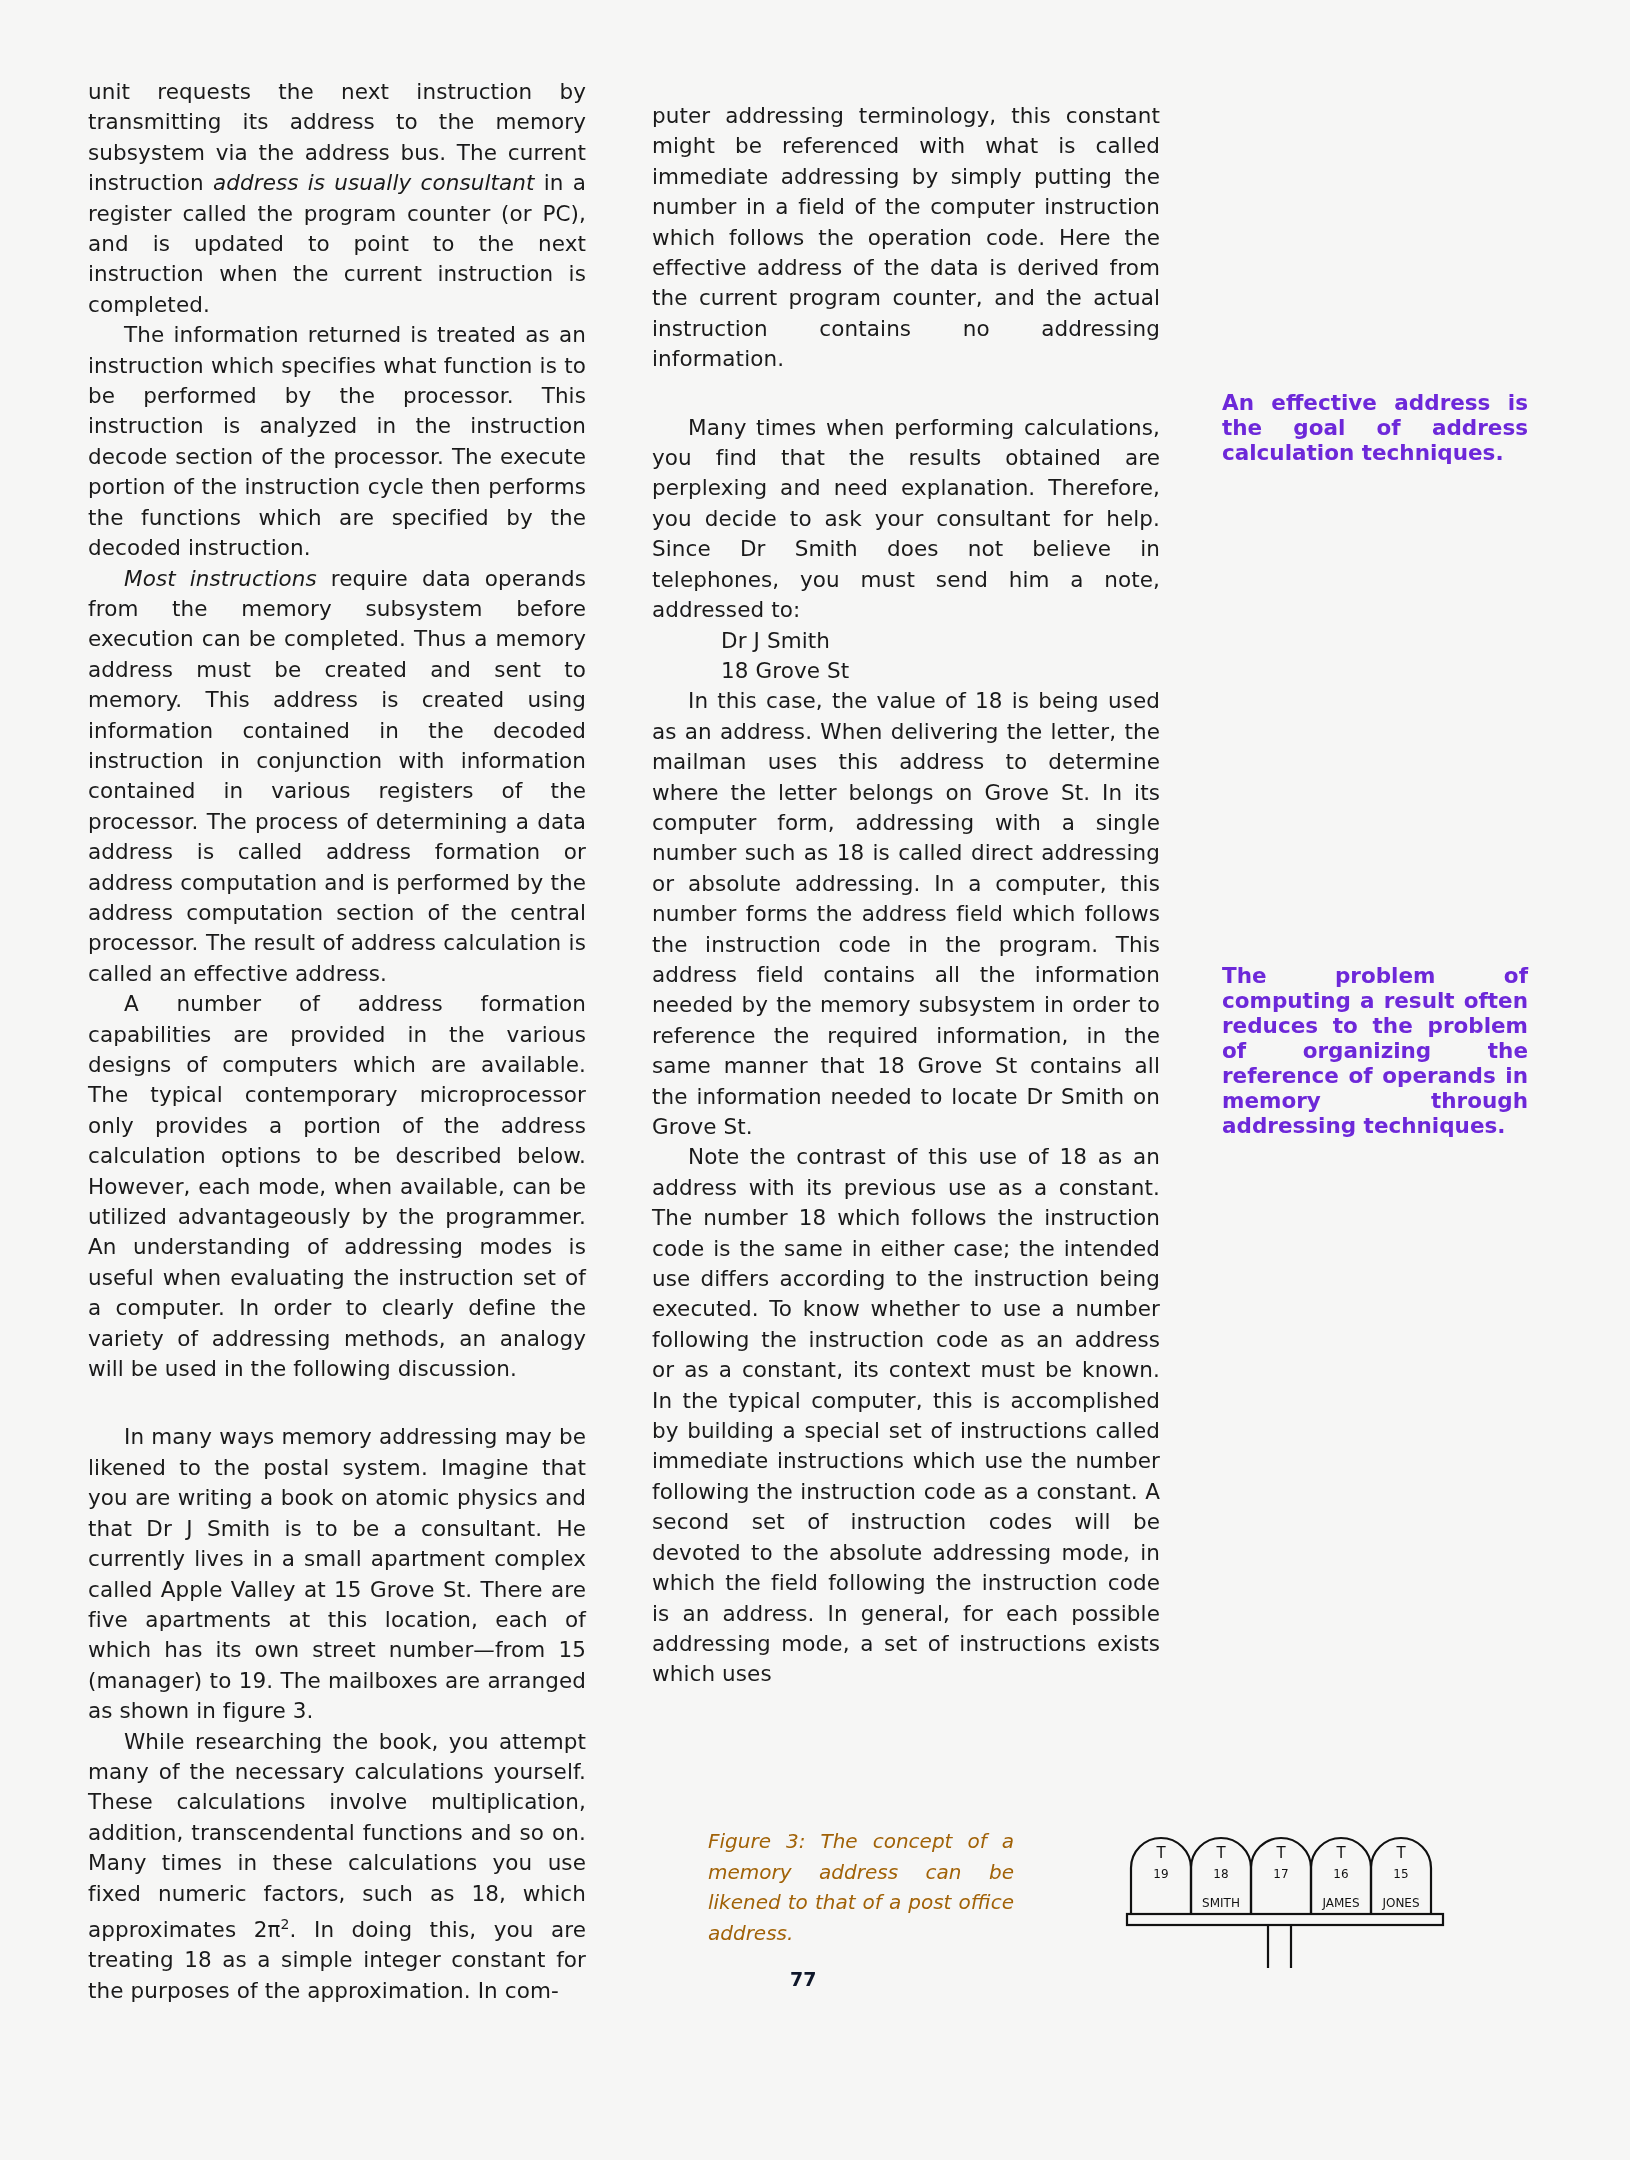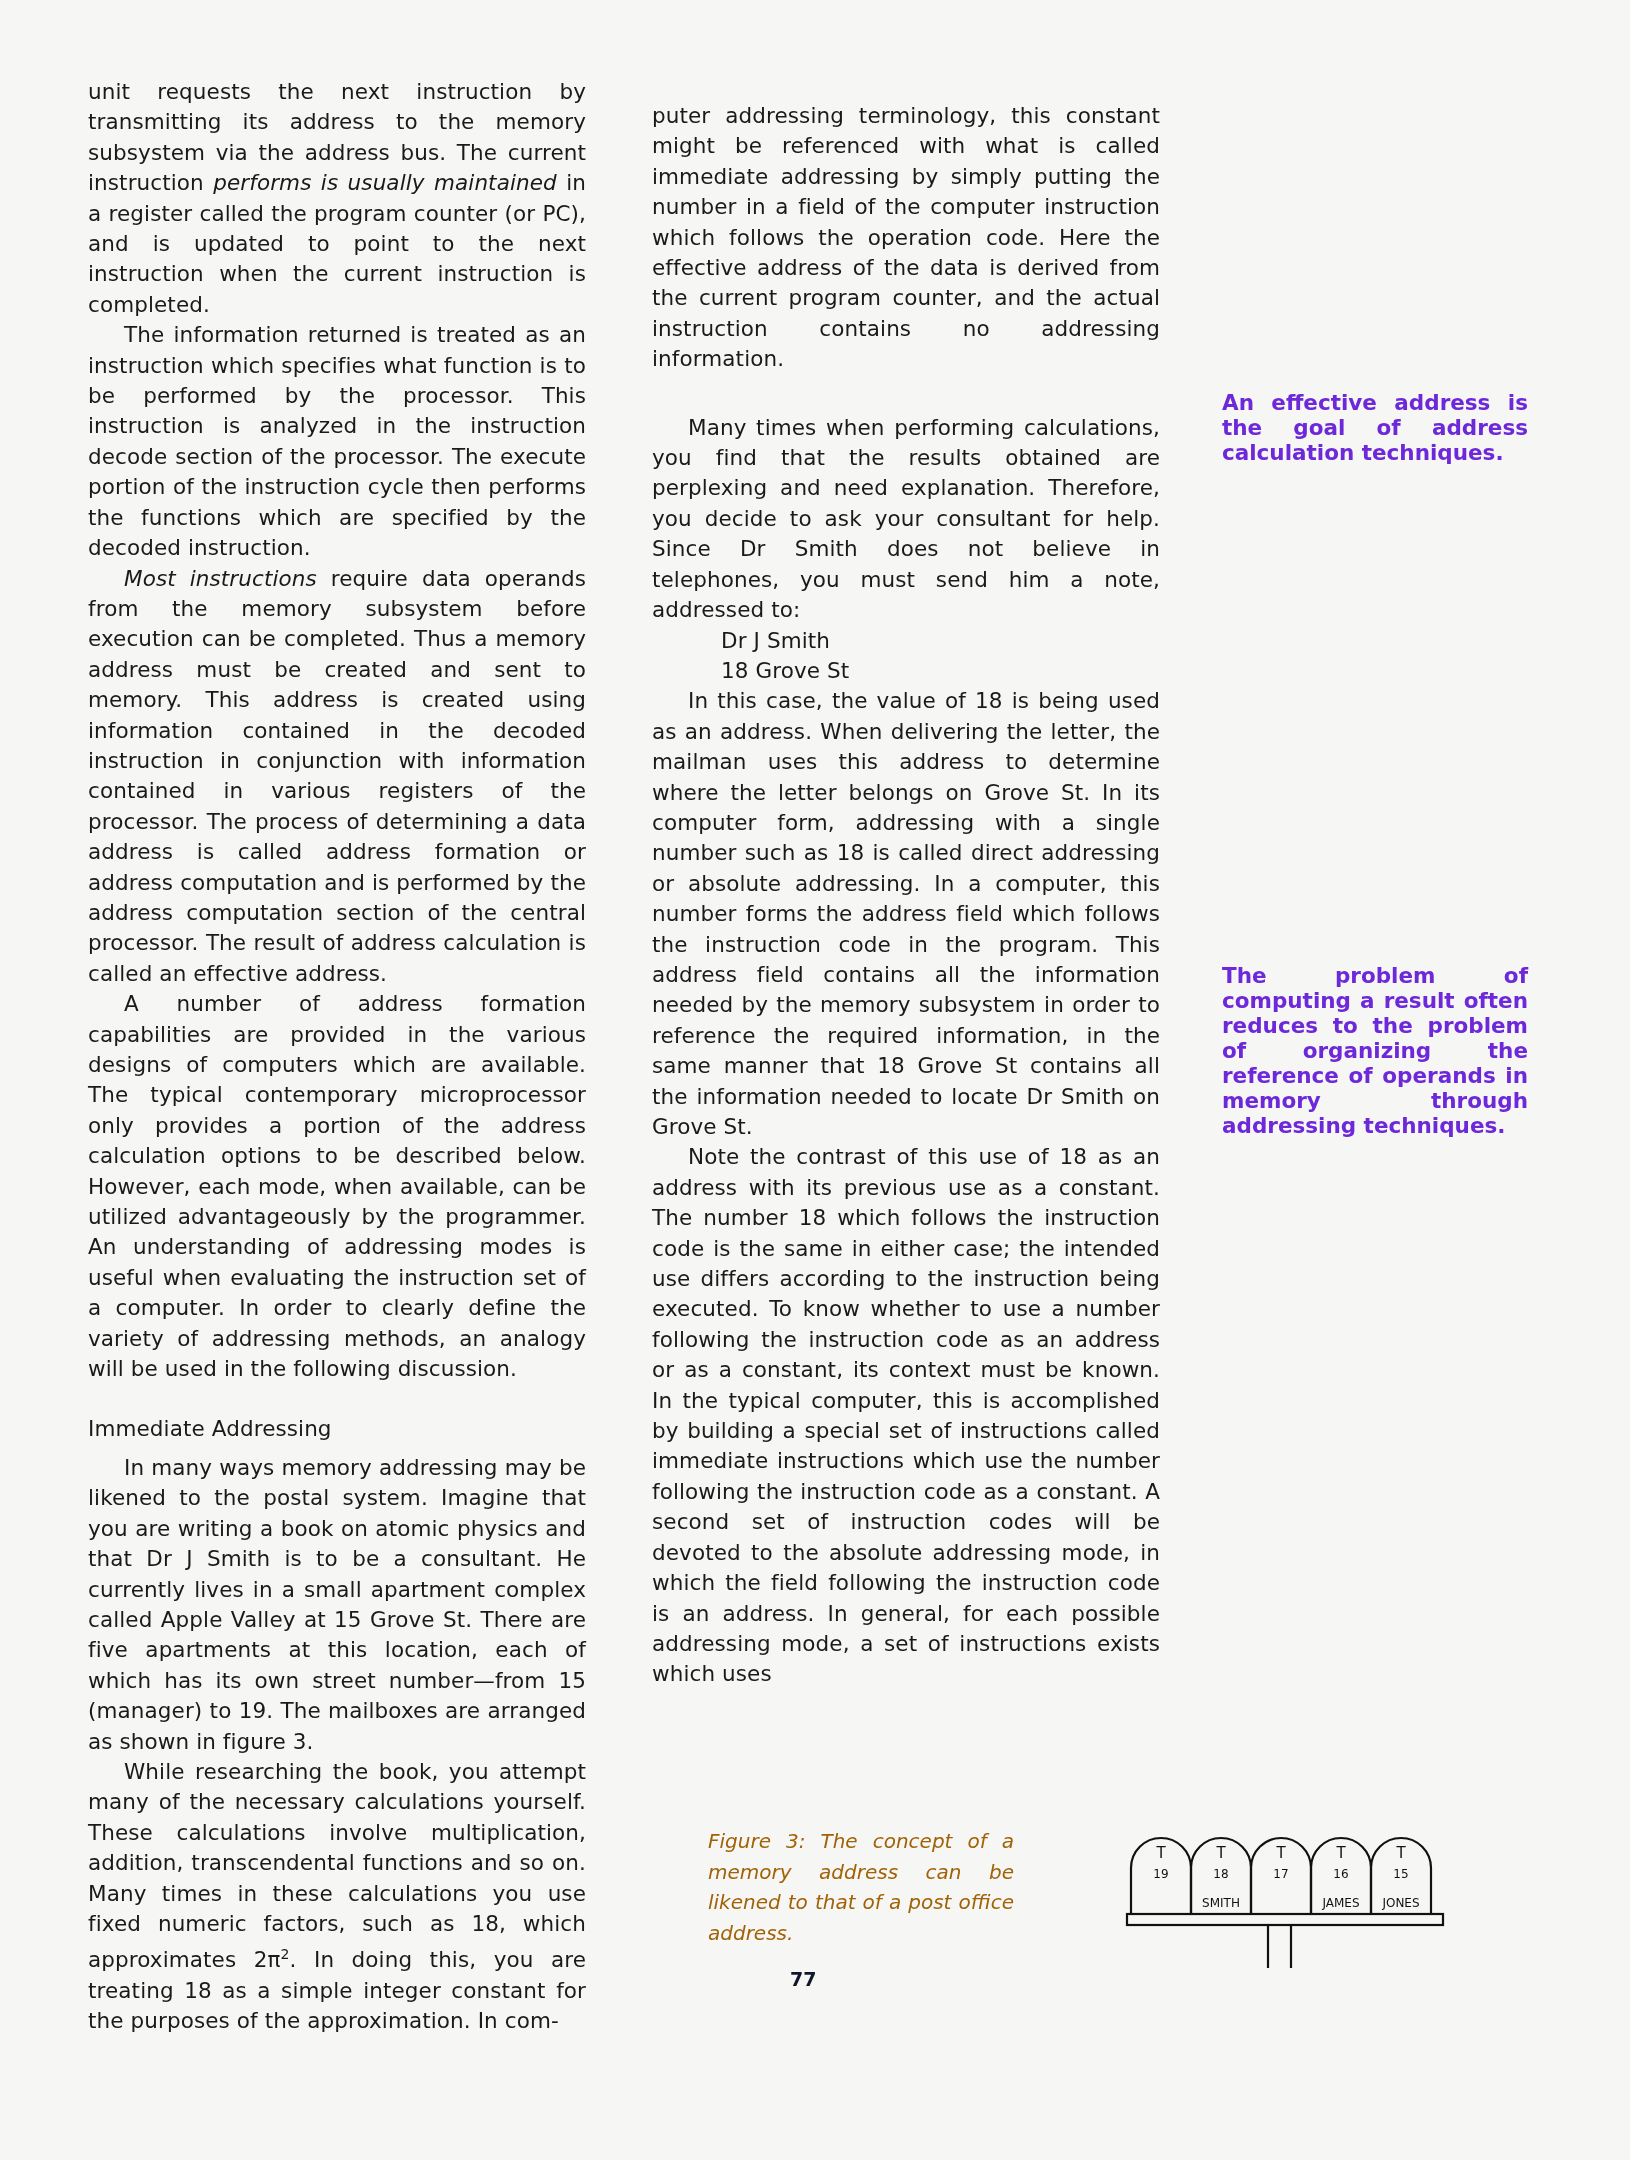--- a/index.html
+++ b/index.html
@@ -77,26 +77,25 @@
     top: 1968px;
     font-size: 19px;
     font-weight: bold;
     color: #0f172a;
   }
 </style>
 </head>
 <body>
 
 <div id="col-left" class="col">
-  <p><span>unit requests the next instruction by transmitting its address to the memory subsystem via the address bus. The current instruction</span> <span class="ital">performs is usually maintained</span> <span>in a register called the program counter (or PC), and is updated to point to the next instruction when the current instruction is completed.</span></p>
+  <p><span>unit requests the next instruction by transmitting its address to the memory subsystem via the address bus. The current instruction</span> <span class="ital">address is usually consultant</span> <span>in a register called the program counter (or PC), and is updated to point to the next instruction when the current instruction is completed.</span></p>
   <p class="indent">The information returned is treated as an instruction which specifies what function is to be performed by the processor. This instruction is analyzed in the instruction decode section of the processor. The execute portion of the instruction cycle then performs the functions which are specified by the decoded instruction.</p>
   <p class="indent"><span class="ital">Most instructions</span> <span>require data operands from the memory subsystem before execution can be completed. Thus a memory address must be created and sent to memory. This address is created using information contained in the decoded instruction in conjunction with information contained in various registers of the processor. The process of determining a data address is called address formation or address computation and is performed by the address computation section of the central processor. The result of address calculation is called an effective address.</span></p>
   <p class="indent">A number of address formation capabilities are provided in the various designs of computers which are available. The typical contemporary microprocessor only provides a portion of the address calculation options to be described below. However, each mode, when available, can be utilized advantageously by the programmer. An understanding of addressing modes is useful when evaluating the instruction set of a computer. In order to clearly define the variety of addressing methods, an analogy will be used in the following discussion.</p>
   <div class="gap-before-head"></div>
-  <h3>Immediate Addressing</h3>
   <div class="gap-after-head"></div>
   <p class="indent">In many ways memory addressing may be likened to the postal system. Imagine that you are writing a book on atomic physics and that Dr J Smith is to be a consultant. He currently lives in a small apartment complex called Apple Valley at 15 Grove St. There are five apartments at this location, each of which has its own street number—from 15 (manager) to 19. The mailboxes are arranged as shown in figure 3.</p>
   <p class="indent"><span>While researching the book, you attempt many of the necessary calculations yourself. These calculations involve multiplication, addition, transcendental functions and so on. Many times in these calculations you use fixed numeric factors, such as 18, which approximates 2π</span><span class="sup">2</span><span>. In doing this, you are treating 18 as a simple integer constant for the purposes of the approximation. In com-</span></p>
 </div>
 
 <div id="col-mid" class="col">
   <p>puter addressing terminology, this constant might be referenced with what is called immediate addressing by simply putting the number in a field of the computer instruction which follows the operation code. Here the effective address of the data is derived from the current program counter, and the actual instruction contains no addressing information.</p>
   <div class="gap-before-head"></div>
   <div class="gap-after-head"></div>
   <p class="indent">Many times when performing calculations, you find that the results obtained are perplexing and need explanation. Therefore, you decide to ask your consultant for help. Since Dr Smith does not believe in telephones, you must send him a note, addressed to:</p>

